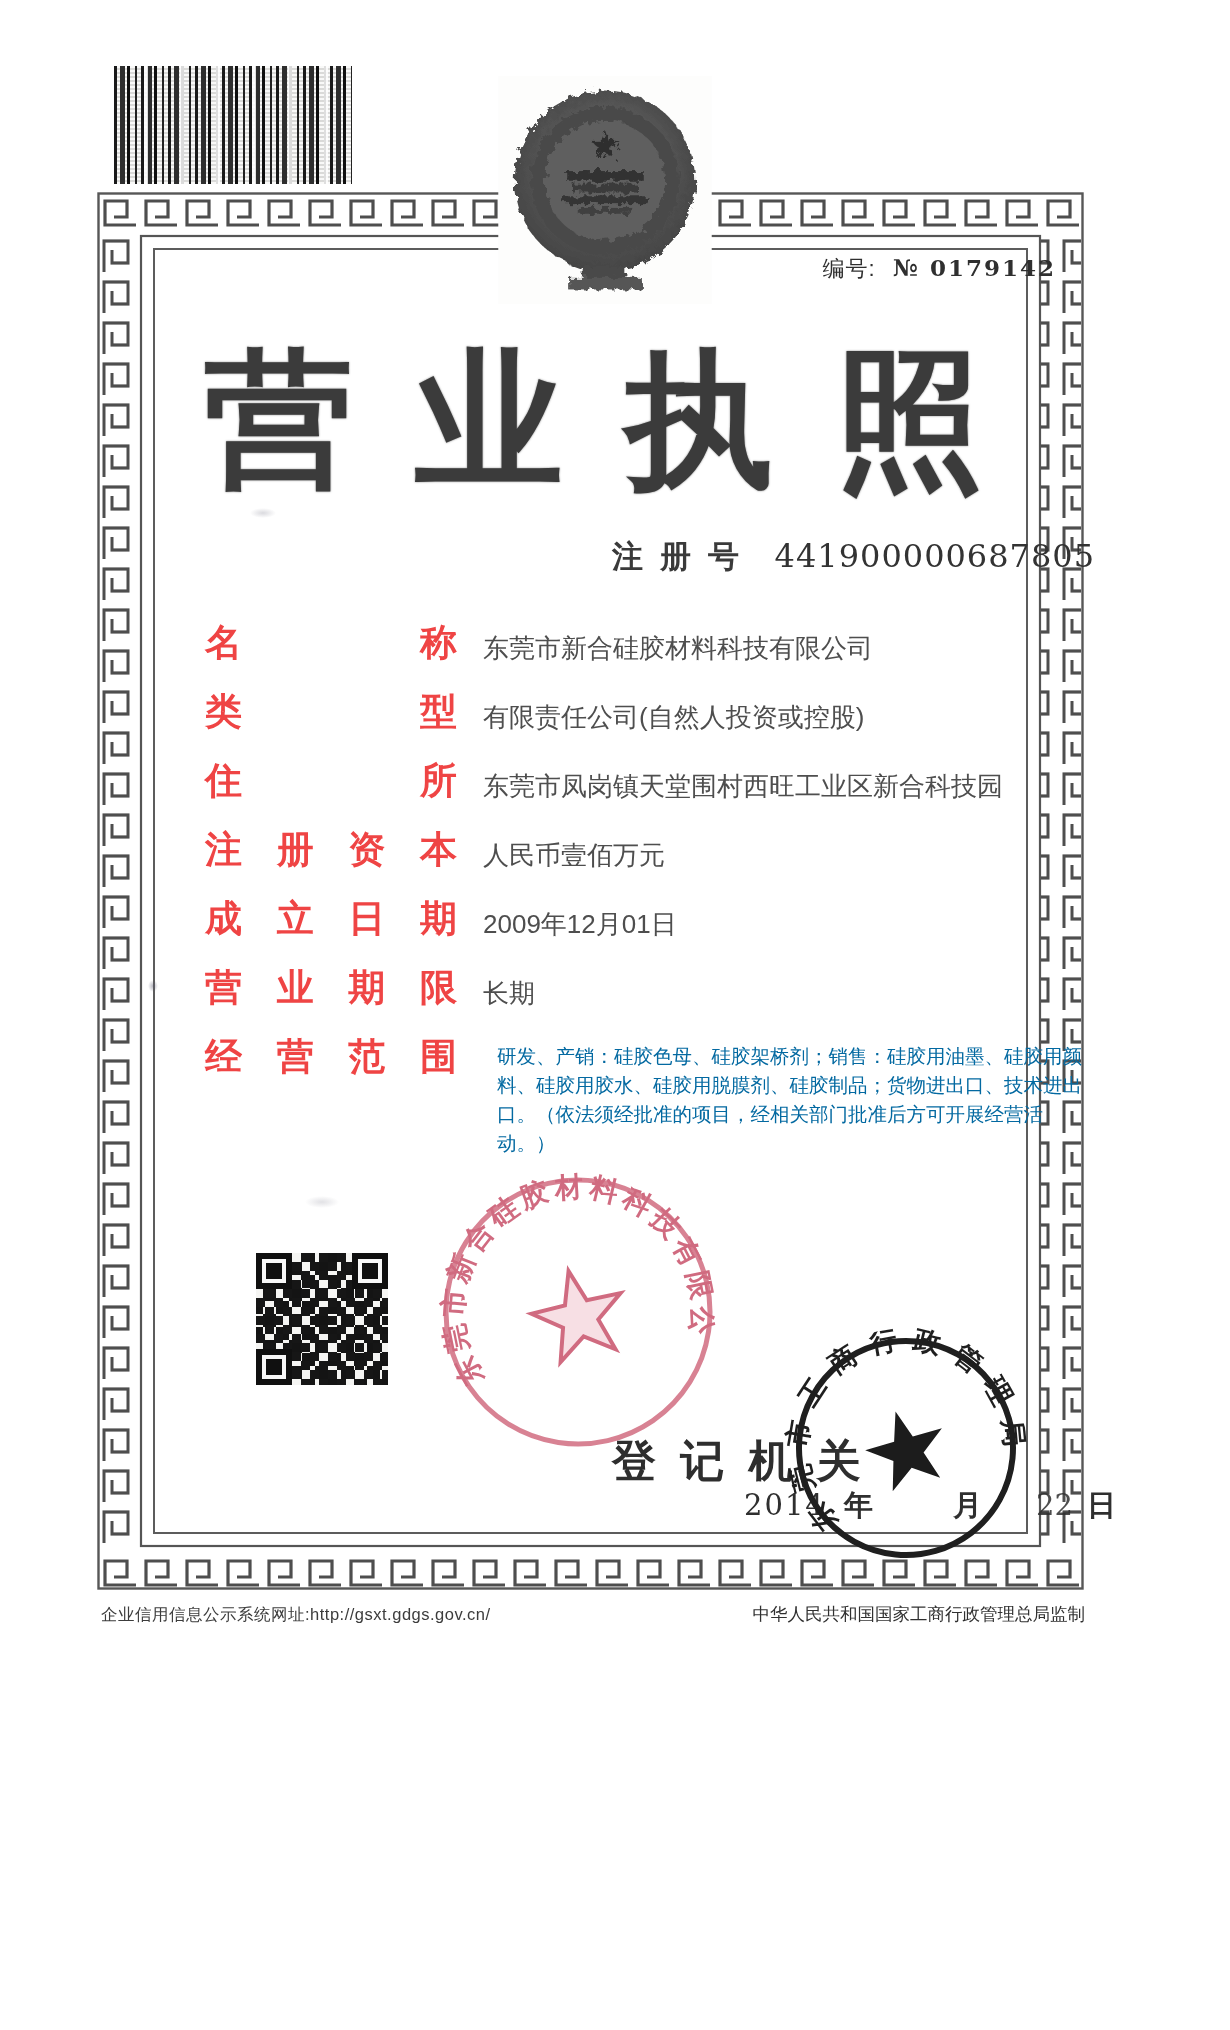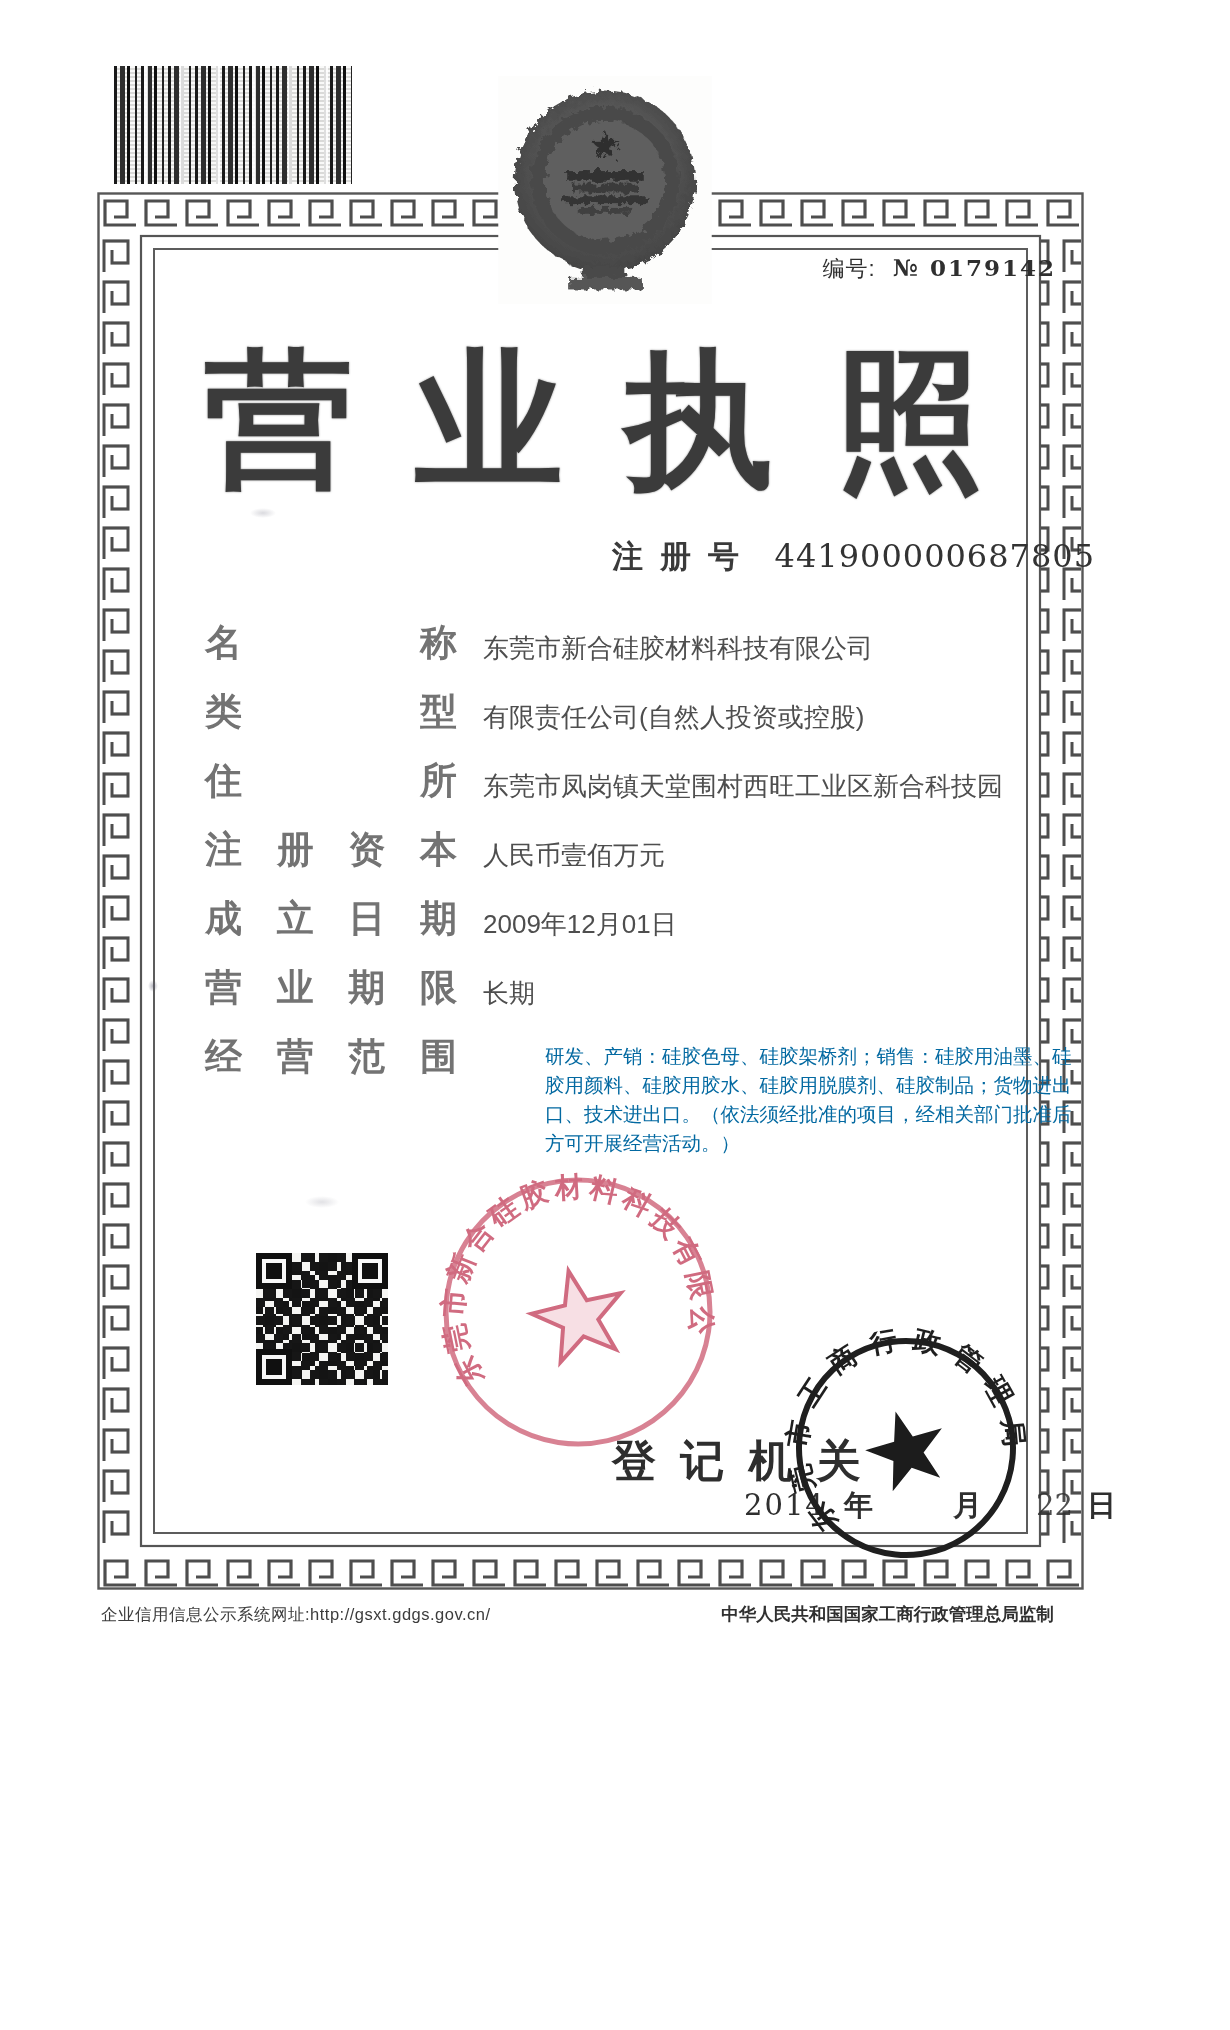--- a/index.html
+++ b/index.html
@@ -39,23 +39,23 @@
   }
 
   
   .regline{left:612px;top:536px;z-index:3;white-space:nowrap;}
   .regline .lbl{font-size:31px;color:#3a3a3a;letter-spacing:.55em;font-weight:600;}
   .regline .val{font-family:"DejaVu Serif", serif;font-size:32px;color:#333;letter-spacing:1px;margin-left:14px;}
 
   
   .fields{left:205px;top:610px;width:880px;z-index:3;}
   .row{display:flex;height:69px;}
-  .row.last{height:auto;gap:48px;}
+  .row.last{height:auto;}
   .row .lbl{
-    width:252px;flex:0 0 252px;font-size:37px;font-weight:600;color:#737373;
+    width:252px;flex:0 0 252px;font-size:37px;font-weight:600;color:#ef4444;
     text-align:justify;text-align-last:justify;line-height:1;padding-top:14px;
   }
   .row .val{
     margin-left:26px;font-size:26px;color:#4e4e4e;padding-top:24px;line-height:1.15;white-space:nowrap;
   }
   .row.last .val{
     white-space:normal;font-size:19.5px;line-height:29px;width:598px;padding-top:18px;color:#0369a1;
     font-weight:500;
     margin-left:40px;
   }
@@ -83,21 +83,21 @@
   .registry-label{left:612px;top:1432px;z-index:3;font-size:44px;font-weight:700;color:#2e2e2e;letter-spacing:.55em;}
   .dateline{left:744px;top:1486px;z-index:4;font-size:29px;color:#2f2f2f;white-space:nowrap;}
   .dateline .year{font-family:"DejaVu Serif", serif;letter-spacing:2px;}
   .dateline .u1{margin-left:10px;font-weight:600;}
   .dateline .u2{margin-left:72px;font-weight:600;}
   .dateline .day{margin-left:46px;font-family:"DejaVu Serif", serif;opacity:.85;}
   .dateline .u3{margin-left:6px;font-weight:600;}
 
   
   .footer-left{left:101px;top:1604px;font-size:16.5px;color:#3c3c3c;z-index:3;letter-spacing:.5px;}
-  .footer-right{left:690px;top:1602px;width:395px;text-align:center;font-size:17.5px;font-weight:700;color:#303030;z-index:3;}
+  .footer-right{left:690px;top:1602px;width:395px;text-align:right;font-size:17.5px;font-weight:400;color:#303030;z-index:3;}
 
   
   .smudge{background:radial-gradient(closest-side, rgba(90,90,110,.45), rgba(90,90,110,0));border-radius:50%;z-index:3;}
   .sm1{left:148px;top:980px;width:10px;height:12px;}
   .sm2{left:250px;top:508px;width:26px;height:10px;opacity:.5;}
   .sm3{left:305px;top:1196px;width:34px;height:12px;opacity:.4;}
 </style>
 </head>
 <body>
 

